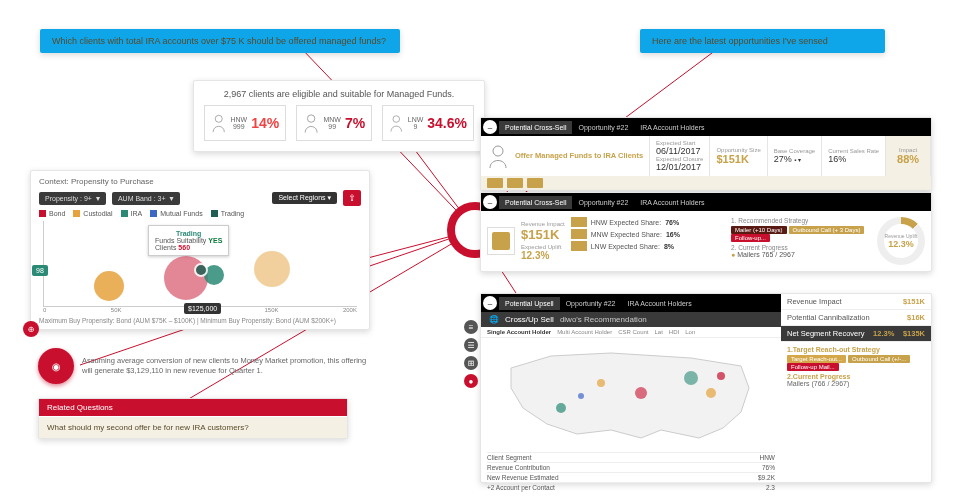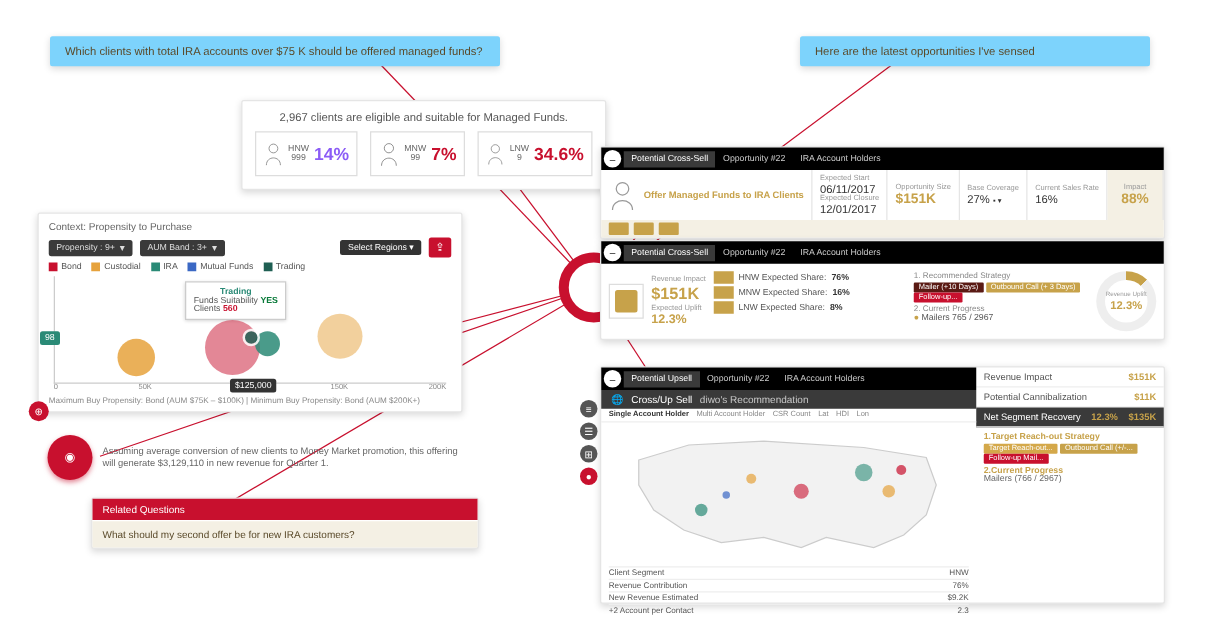--- a/index.html
+++ b/index.html
@@ -1,34 +1,34 @@
 <!DOCTYPE html>
 <html><head>
 <meta charset="utf-8">
 <style>
   * { box-sizing: border-box; margin: 0; padding: 0; }
   body { font-family: -apple-system, BlinkMacSystemFont, "Segoe UI", Arial, sans-serif; background: #fff; width: 974px; height: 502px; position: relative; overflow: hidden; font-size: 10px; color: #555; }
   .node { position: absolute; background: #fff; border: 1px solid #e5e5e5; box-shadow: 0 2px 6px rgba(0,0,0,0.15); border-radius: 2px; }
-  .speech { position: absolute; background: #7dd3fc; padding: 7px 12px; font-size: 9px; color: #5a4a2a; box-shadow: 0 2px 6px rgba(0,0,0,0.15); border-radius: 2px; }
+  .speech { position: absolute; background: #0ea5e9; padding: 7px 12px; font-size: 9px; color: #5a4a2a; box-shadow: 0 2px 6px rgba(0,0,0,0.15); border-radius: 2px; }
   .hub { position: absolute; left: 447px; top: 202px; width: 56px; height: 56px; border: 8px solid #c8102e; border-radius: 50%; background: #fff; }
   svg.lines { position: absolute; left:0; top:0; width:974px; height:502px; pointer-events:none; }
 
   
   .q1 { left: 40px; top: 29px; width: 360px; }
-  .q2 { left: 640px; top: 29px; width: 280px; }
+  .q2 { left: 640px; top: 29px; width: 245px; }
 
   
   .elig { left: 193px; top: 80px; width: 292px; padding: 8px 10px 10px 10px; text-align:center; }
   .elig .msg { font-size: 9px; color:#555; margin-bottom:6px; }
   .seg-row { display:flex; justify-content:center; gap:10px; }
   .seg { border:1px solid #ddd; padding:4px 6px; display:flex; align-items:center; gap:4px; min-width:76px; }
   .seg svg { width:22px; height:26px; }
   .seg .lbl { font-size:7px; color:#666; line-height:1; text-align:center; }
   .seg .pct { font-size:14px; font-weight:600; }
-  .pct-g { color:#8b5cf6;text-align:center; } .pct-r { color:#c8102e; }
+  .pct-g { color:#ef4444;text-align:center; } .pct-r { color:#c8102e; }
 
   
   .ctx { left: 30px; top: 170px; width: 340px; height: 160px; padding: 6px 8px 4px 8px; }
   .ctx-title { font-size:8px; color:#666; margin-bottom:4px; }
   .ctx-filters { display:flex; gap:6px; align-items:center; margin-bottom:4px; }
   .pill { background:#3a3a3a; color:#ddd; font-size:7px; padding:2px 6px; border-radius:2px; display:flex; align-items:center; gap:4px; }
   .pill .x { font-size:8px; }
   .ctx-apply { margin-left:auto; background:#333; color:#fff; font-size:7px; padding:2px 6px; border-radius:2px; }
   .ctx-icon { background:#c8102e; color:#fff; width:18px; height:16px; display:flex; align-items:center; justify-content:center; border-radius:2px; font-size:9px; }
   .legend { display:flex; gap:8px; font-size:7px; margin:4px 0; flex-wrap:wrap; }
@@ -42,21 +42,21 @@
   .tooltip .v-n { color:#c8102e; font-weight:600; }
   .badge { position:absolute; background:#2a8a76; color:#fff; font-size:7px; padding:2px 4px; border-radius:2px; }
   .ctx-foot { font-size:6.5px; color:#888; margin-top:4px; line-height:1.3; }
 
   
   .pin-wrap { position:absolute; left:38px; top:348px; display:flex; align-items:center; gap:8px; width:340px; }
   .pin { width:36px; height:36px; background:#c8102e; border-radius:50%; display:flex; align-items:center; justify-content:center; color:#fff; flex-shrink:0; box-shadow:0 2px 4px rgba(200,16,46,0.5); }
   .pin-txt { font-size:7.5px; color:#666; line-height:1.4; }
 
   
-  .rel { left: 38px; top: 398px; width: 310px; margin-left: 35px; }
+  .rel { left: 38px; top: 398px; width: 310px; }
   .rel-hdr { background:#c8102e; color:#fff; font-size:8px; padding:4px 8px; }
   .rel-item { background:#f4f0e4; padding:6px 8px; font-size:8px; color:#5a4a2a; border-top:1px solid #fff; }
 
   
   .opp1 { left:480px; top:117px; width:452px; }
   .tabs { display:flex; background:#000; align-items:center; }
   .tabs .dot { width:14px; height:14px; background:#fff; border-radius:50%; margin:2px; display:flex; align-items:center; justify-content:center; font-size:8px; color:#000; }
   .tab { font-size:7px; padding:3px 6px; color:#ccc; }
   .tab.active { background:#3a3a3a; color:#fff; }
   .strip { display:flex; }
@@ -374,21 +374,21 @@
       </div>
   </div>
   <div class="map-r">
     <div id="impactrows">
         <div class="prow ">
      <span>Revenue Impact</span>
           <span class="val" style="color:#c7a24a;">$151K</span>
    </div>
         <div class="prow ">
      <span>Potential Cannibalization</span>
-          <span class="val" style="color:#c7a24a;">$11K</span>
+          <span class="val" style="color:#c7a24a;">$16K</span>
    </div>
         <div class="prow dark">
      <span>Net Segment Recovery</span>
           <span class="val" style="color:#c7a24a;">12.3%</span>
           <span class="val" style="color:#c7a24a;">$135K</span>
    </div>
       </div>
     <div class="rec-sec">
       <div><span class="num">1.Target Reach-out Strategy</span></div>
       <div style="margin:2px 0;">

